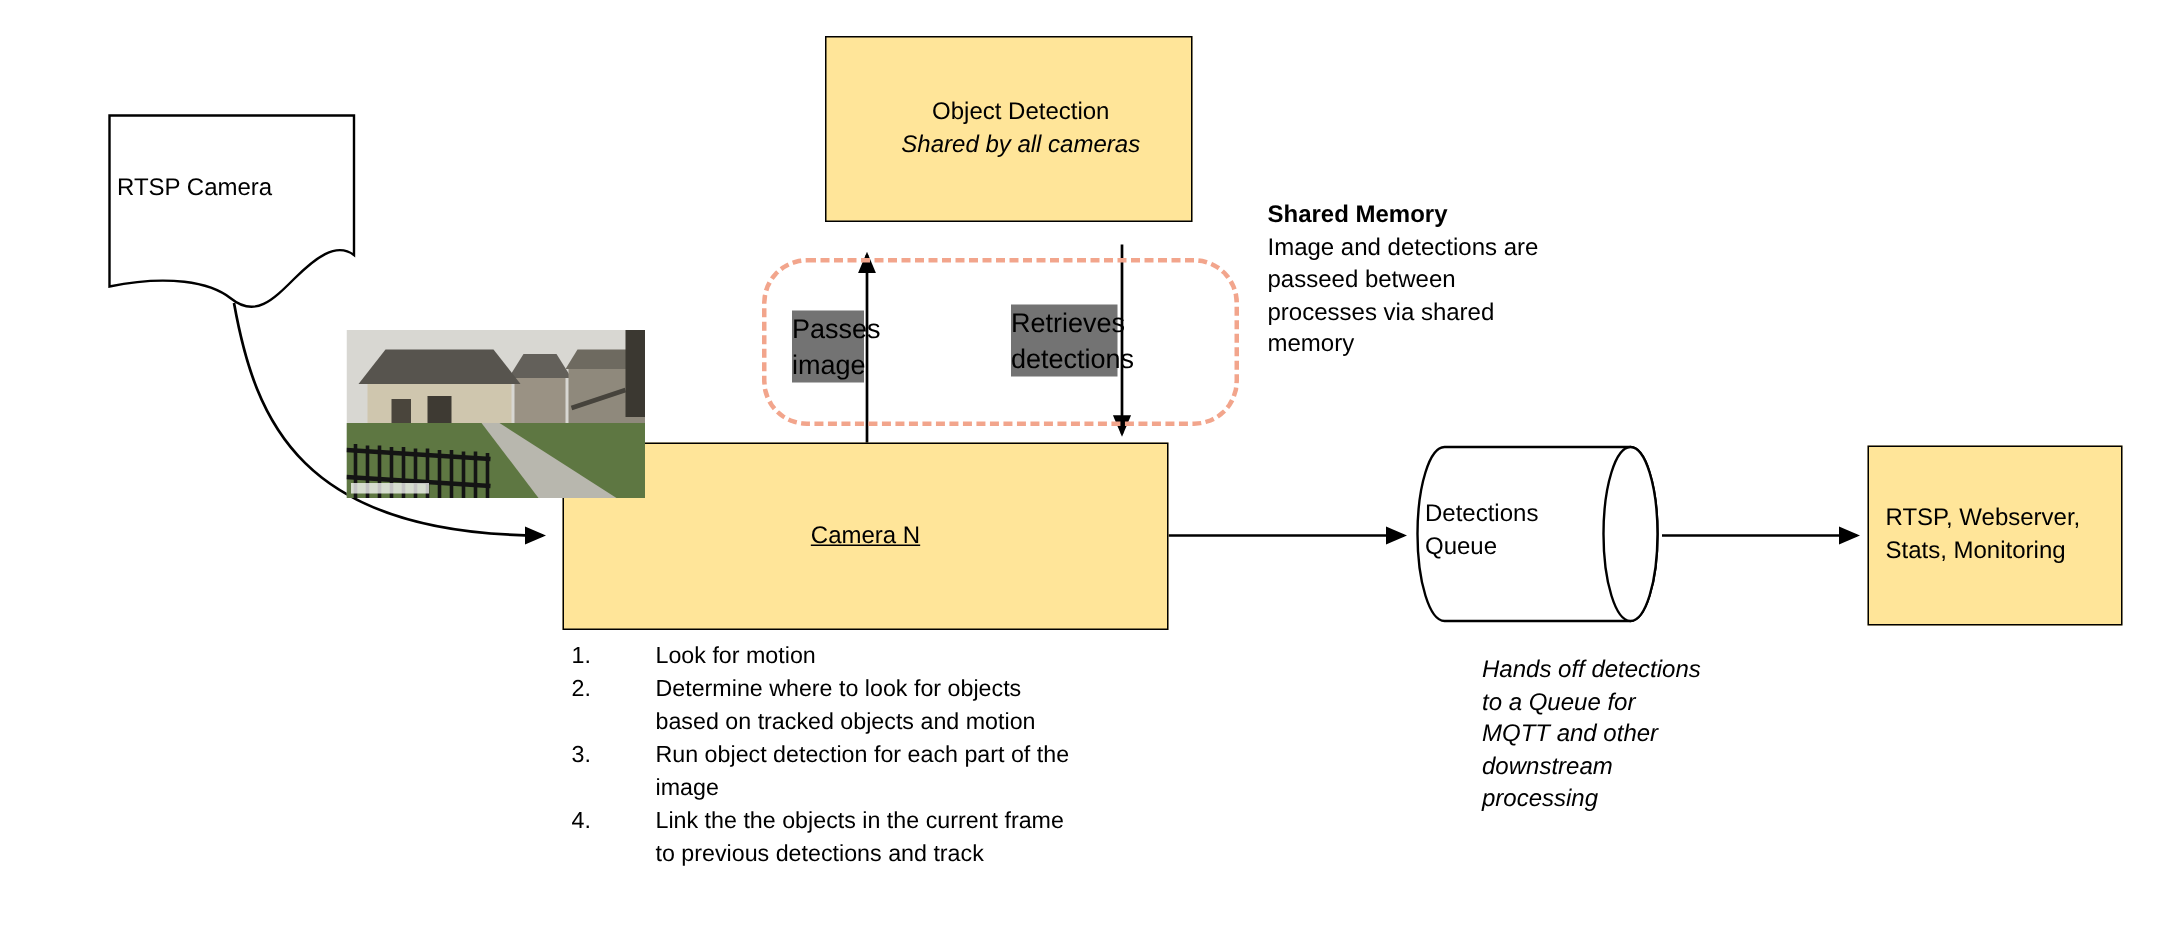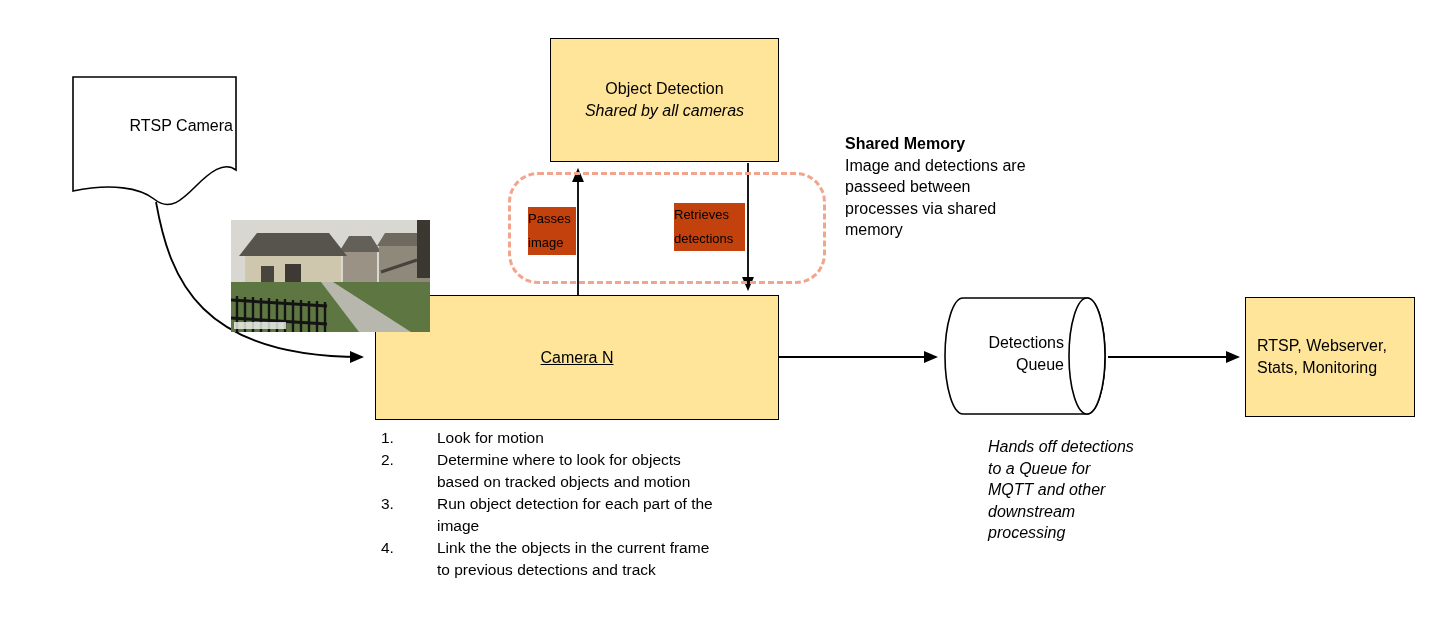--- a/index.html
+++ b/index.html
@@ -9,27 +9,27 @@
   .shape{fill:#fff;stroke:var(--line-color,#000);stroke-width:1.6}
   .edge{fill:none;stroke:var(--line-color,#000);stroke-width:1.8}
   .node{position:absolute;background:var(--node-fill,#FFE599);border:1.4px solid var(--node-border,#000);
         display:flex;align-items:center;justify-content:center;text-align:center;
         font-size:16px;line-height:22px}
   .pre{white-space:pre-line}
   .italic{font-style:italic}
   .bold{font-weight:bold}
   .dashed-region{position:absolute;border:3px dashed var(--dash-color,#F2A58C);border-radius:30px;background:transparent}
   .label{position:absolute;font-size:16px;line-height:21.5px}
-  .edge-label{position:absolute;font-size:13px;line-height:24px;background:#c2410c}
+  .edge-label{position:absolute;font-size:18px;line-height:24px;background:#737373}
   .steps{position:absolute;left:381px;top:427px;font-size:15.5px;line-height:22px;display:flex;flex-direction:column}
   .step{display:flex}
   .step-num{flex:0 0 56px}
   .step-text{width:334px}
   .photo{position:absolute;left:231px;top:220px;width:199px;height:112px}
-  .center{text-align:right}
+  .center{text-align:left}
 </style>
 </head>
 <body>
 
 <div class="canvas">
 
   <svg class="layer" viewBox="0 0 1448 625">
     <defs>
       <marker id="ah" viewBox="0 0 10 10" refX="8.5" refY="5" markerWidth="8" markerHeight="8" orient="auto-start-reverse">
         <path d="M 0 0.8 L 10 5 L 0 9.2 Z" fill="#000"></path>
@@ -50,21 +50,21 @@
     <line class="edge" marker-end="url(#ah)" x1="779" y1="357" x2="936" y2="357"></line>
 
     <line class="edge" marker-end="url(#ah)" x1="1108" y1="357" x2="1238" y2="357"></line>
 
     <path class="shape" d="M 963 298 L 1087 298 A 18 58 0 0 1 1087 414 L 963 414 A 18 58 0 0 1 963 298 Z"></path>
     <ellipse class="shape" cx="1087" cy="356" rx="18" ry="58" fill="none"></ellipse>
   </svg>
 
   <div class="dashed-region" style="left:508px;top:172px;width:312px;height:106px;"></div>
 
-  <div class="node" style="left:550px;top:38px;width:227px;height:122px;">
+  <div class="node" style="left:550px;top:24px;width:227px;height:122px;padding-left:16px;">
     <div>
       <div>Object Detection</div>
       <div class="italic">Shared by all cameras</div>
     </div>
   </div>
 
   <div class="node" style="left:375px;top:295px;width:402px;height:123px;text-decoration:underline;">
     <span>Camera N</span>
   </div>
 

